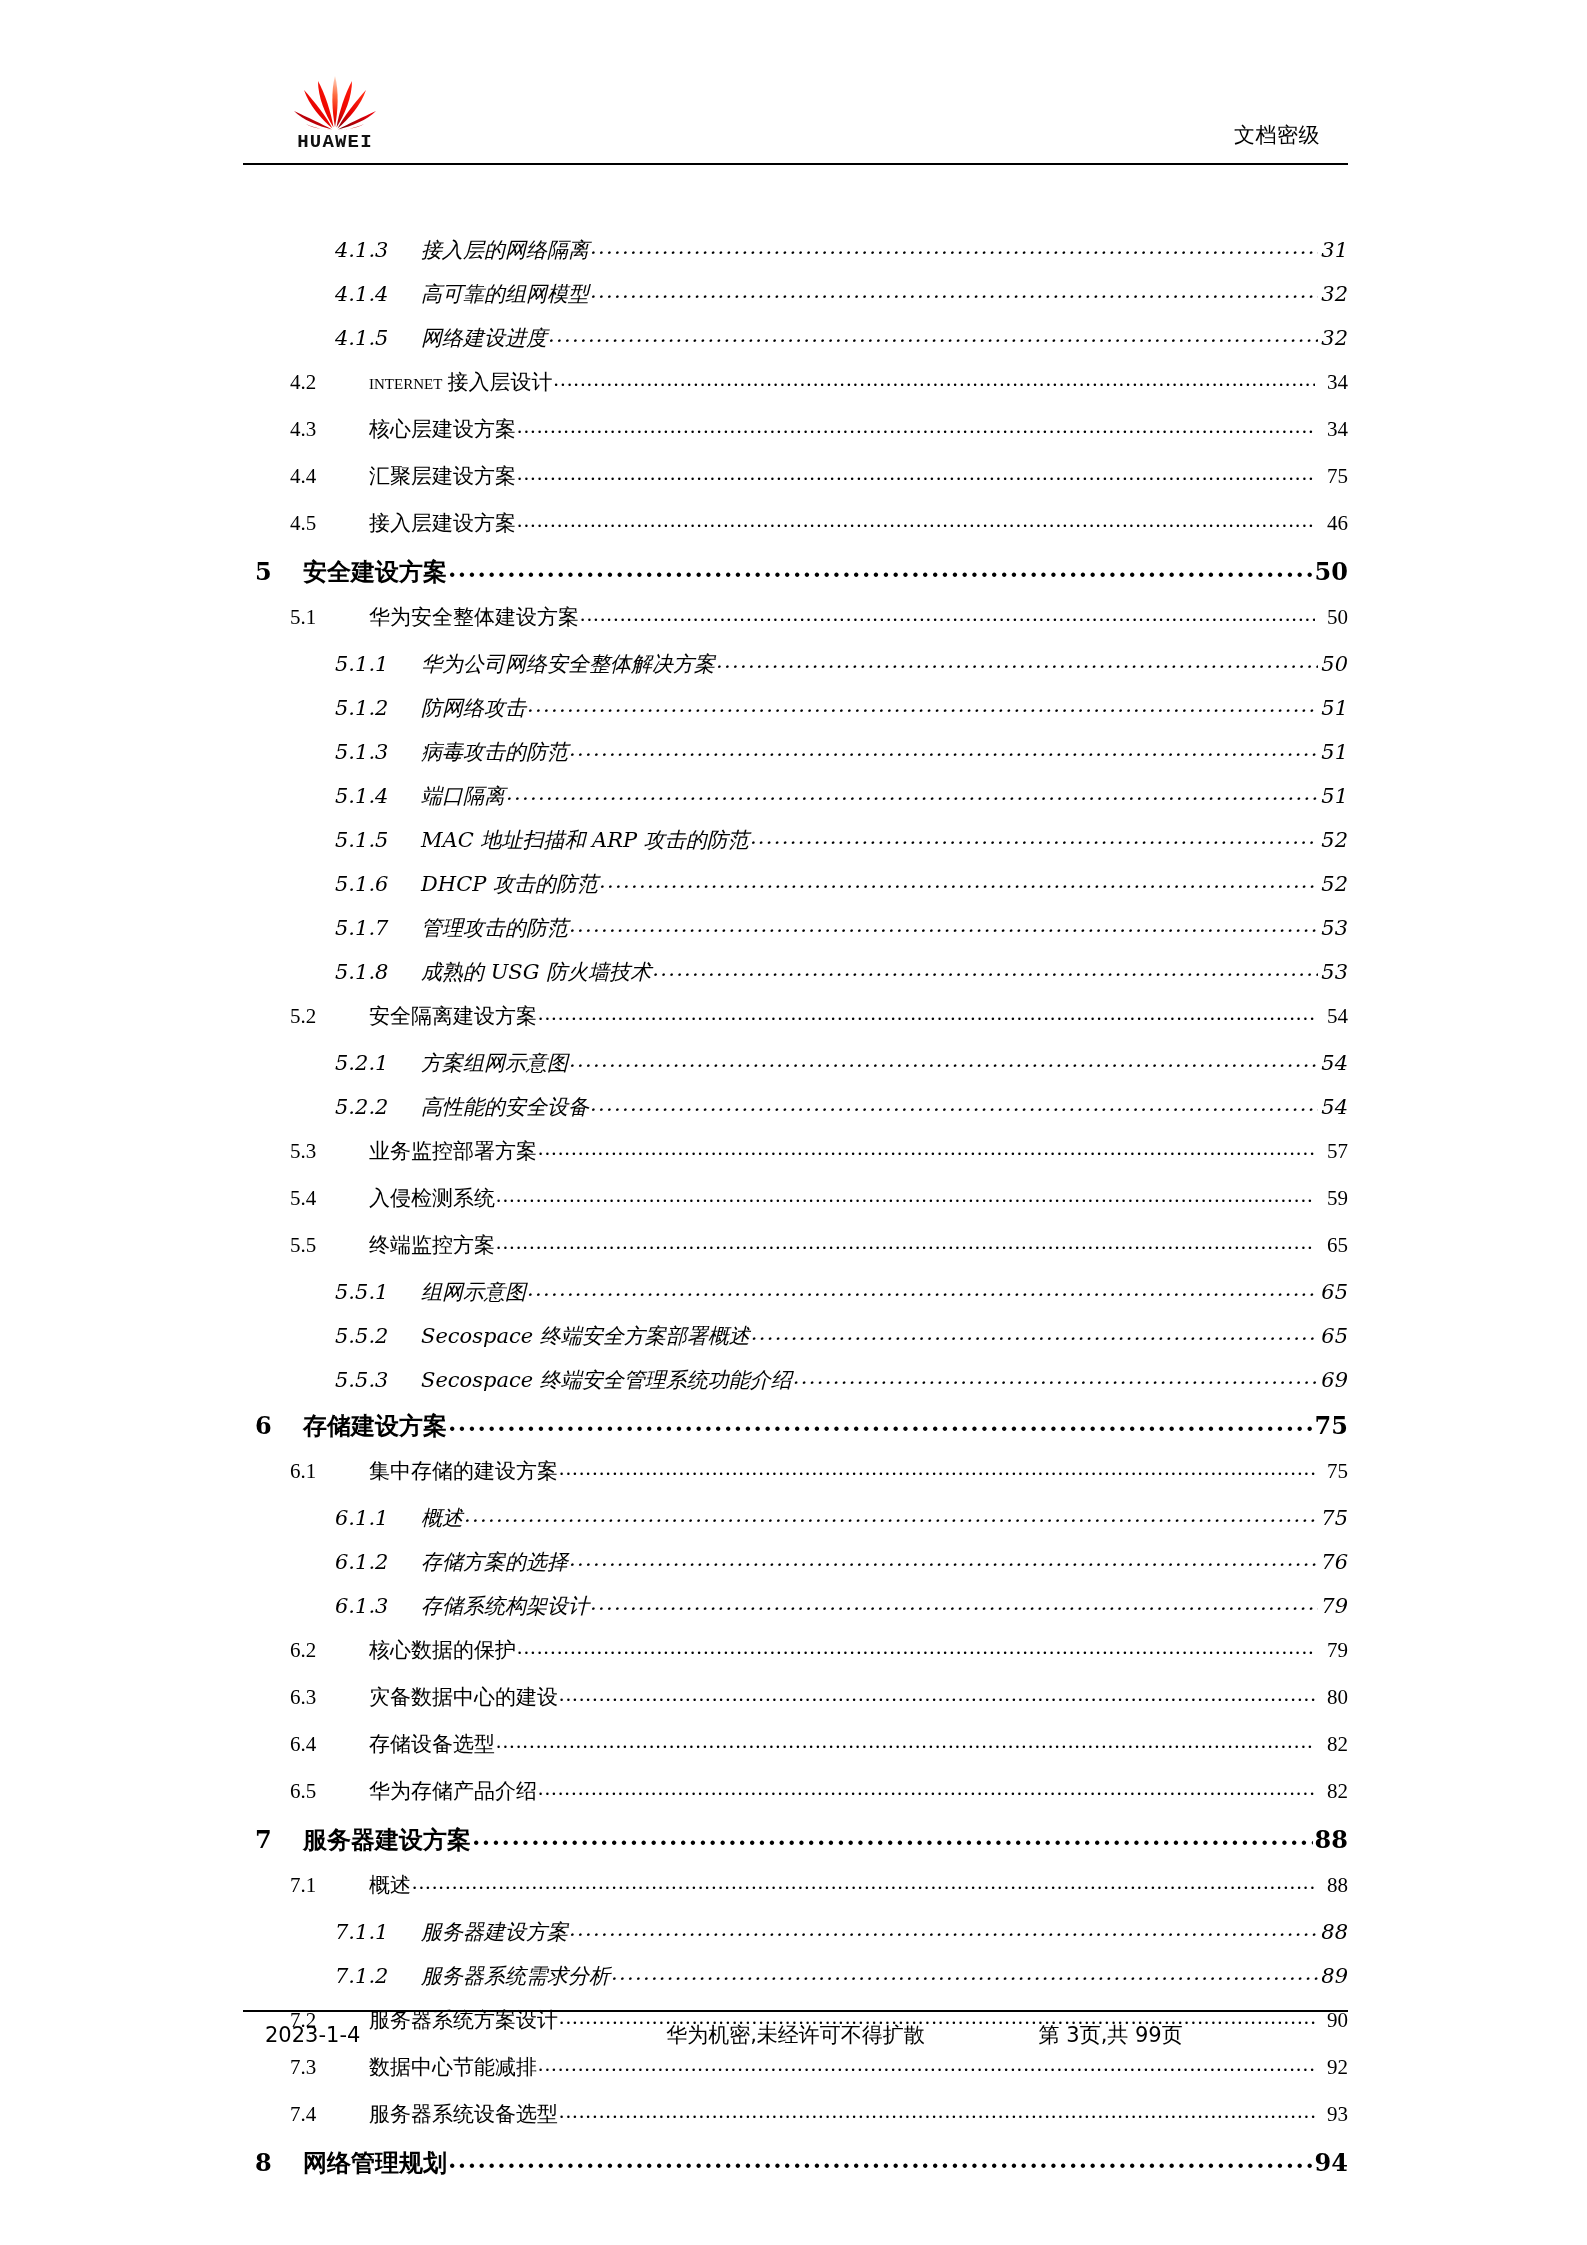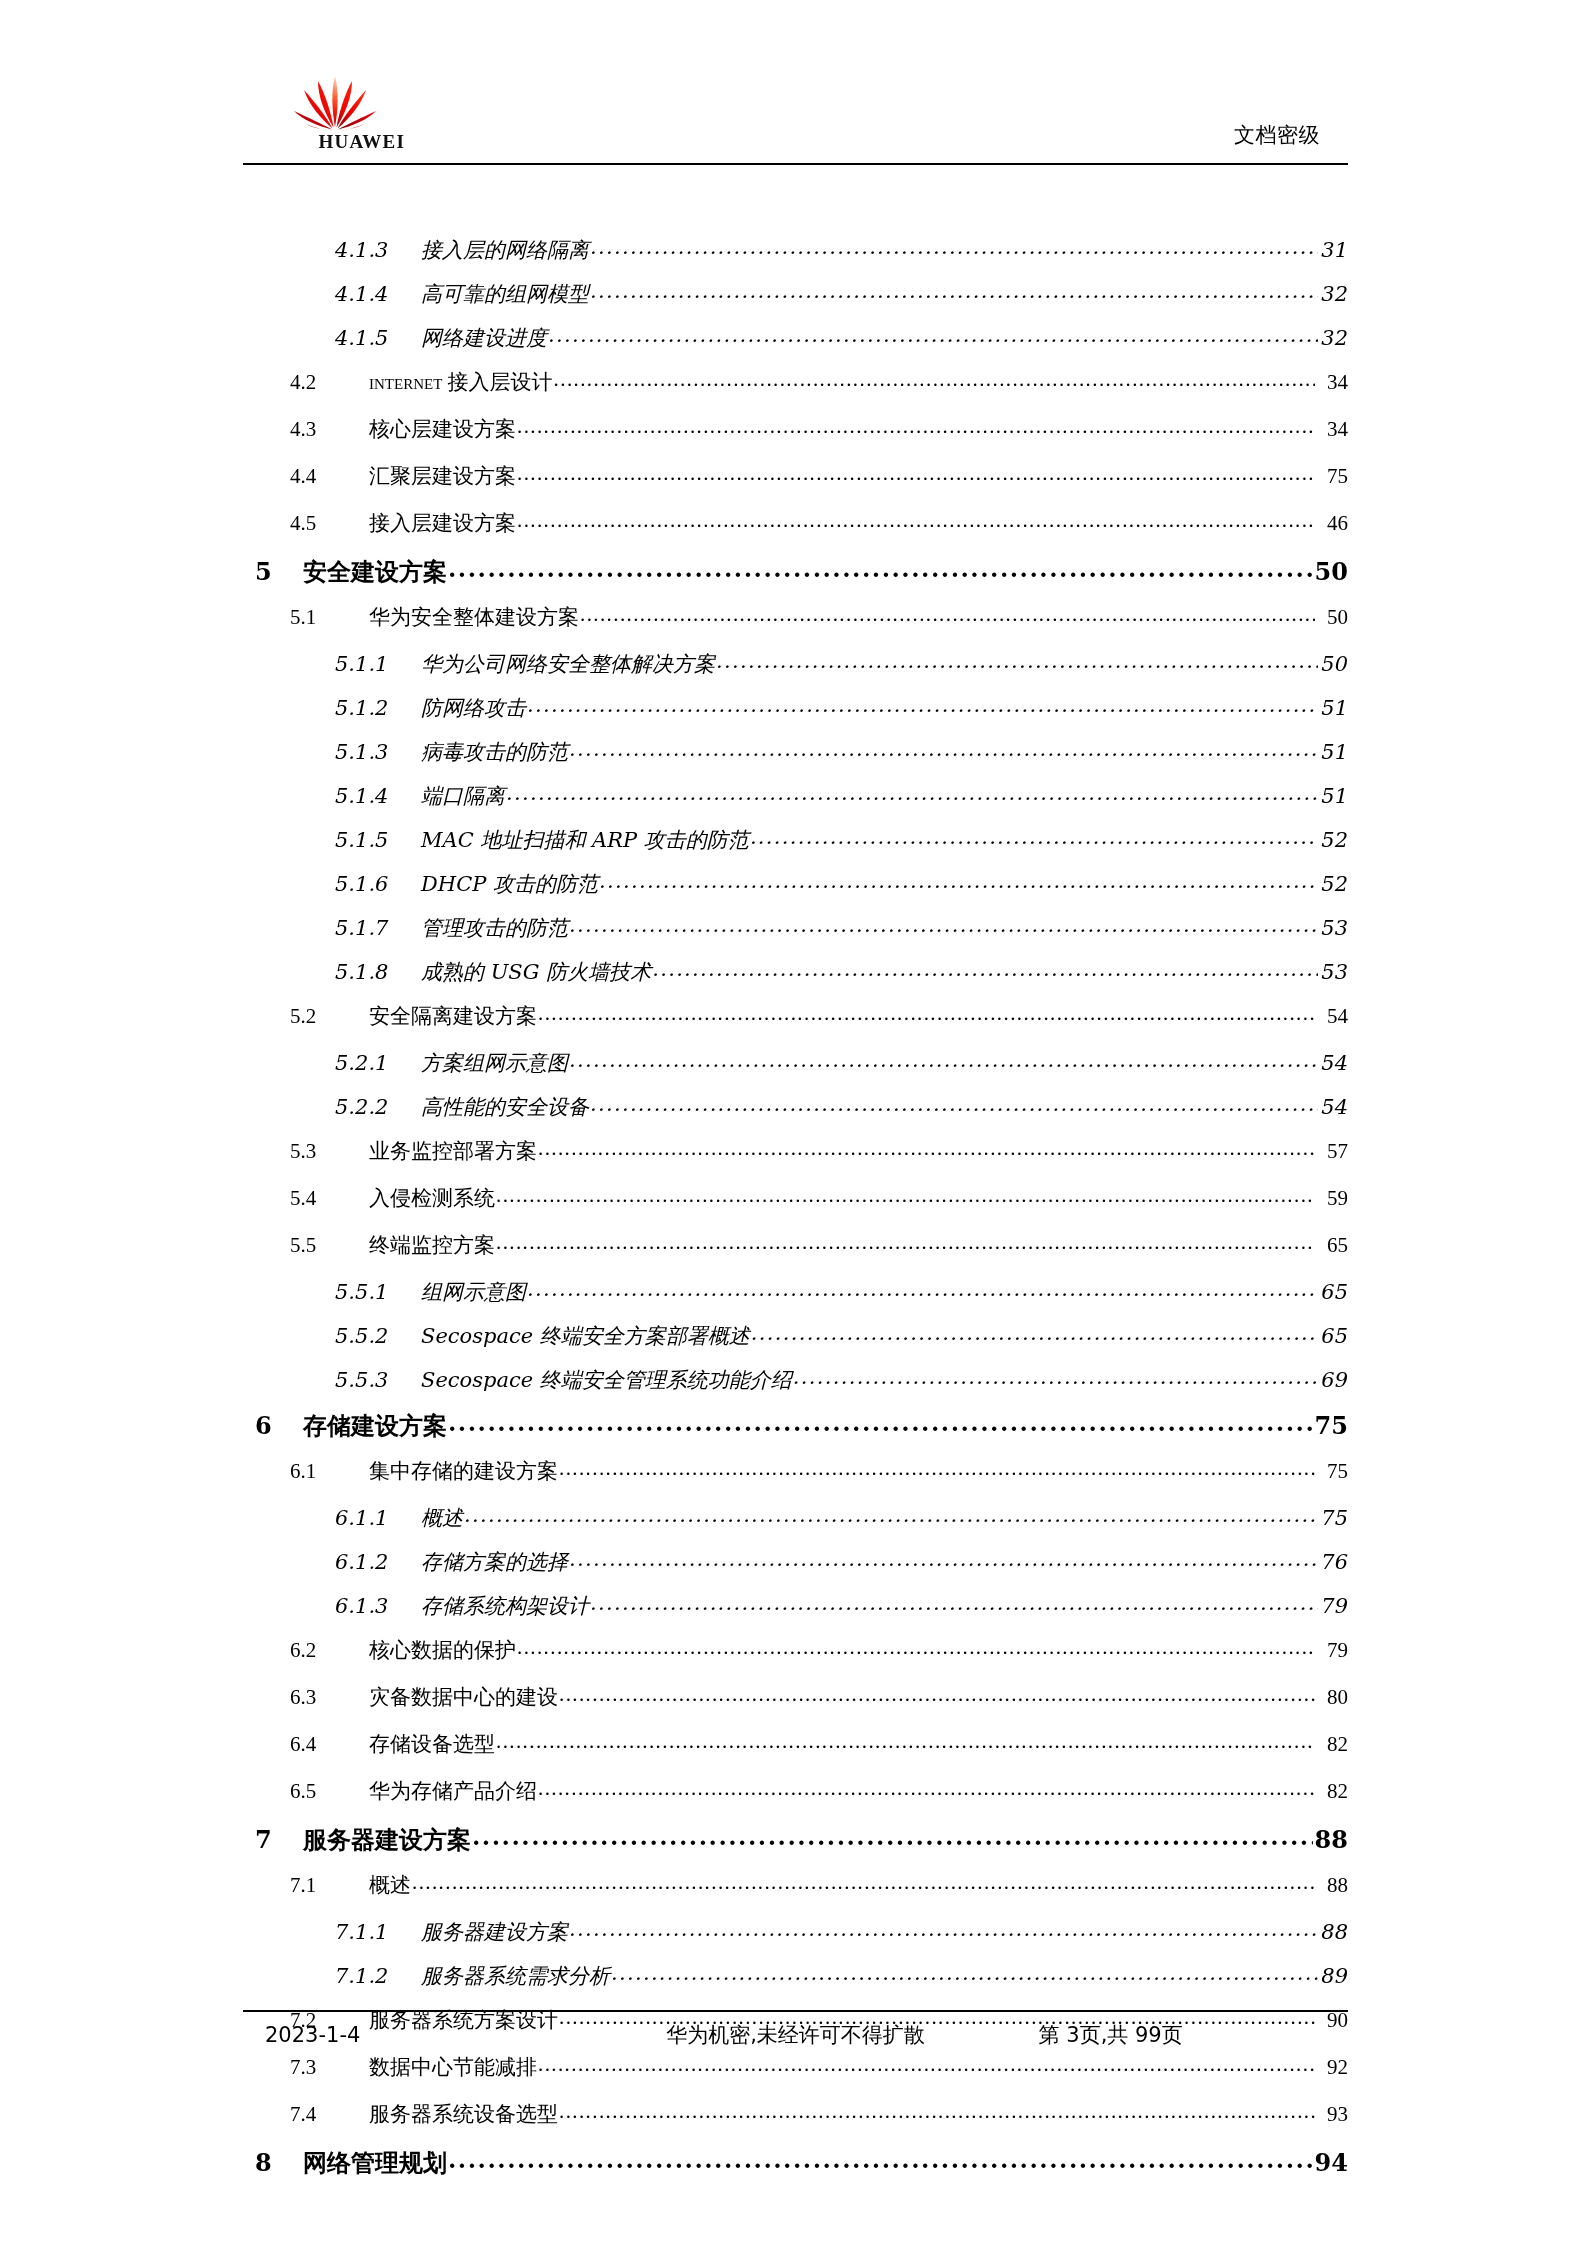--- a/index.html
+++ b/index.html
@@ -42,22 +42,22 @@
     height: 92px;
   }
   .logo-mark {
     position: relative;
     width: 118px;
     height: 62px;
     margin: 0 auto;
   }
   .logo-mark svg { display: block; width: 118px; height: 62px; }
   .logo-word {
-    text-align: right;
-    font-family: Liberation Serif, serif;
+    text-align: center;
+    font-family: Liberation Mono, monospace;
     font-weight: 700;
     font-size: 19px;
     letter-spacing: 1.2px;
     color: #111;
     margin-top: 1px;
   }
   .header-title {
     position: absolute;
     left: 0;
     right: 0;

